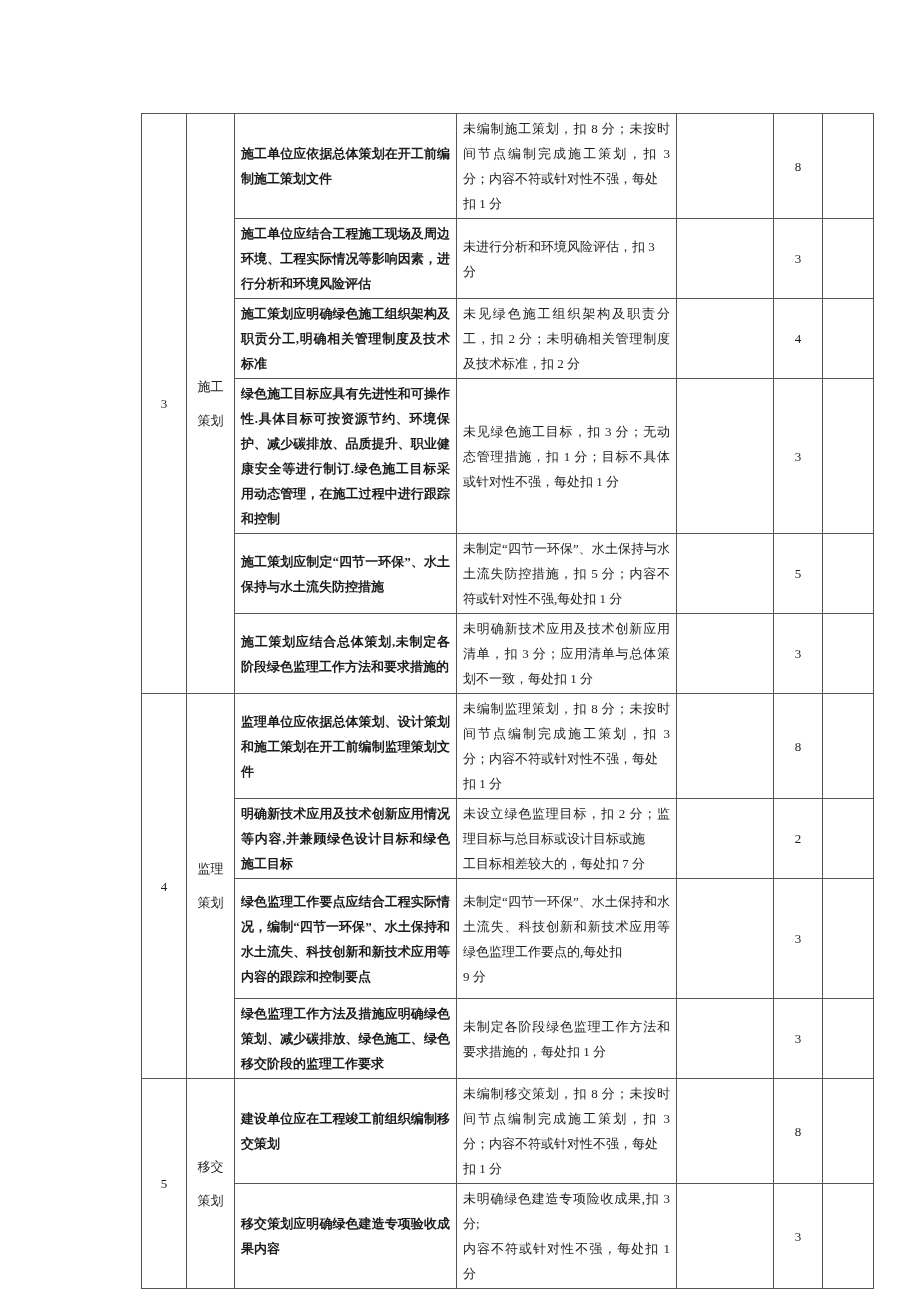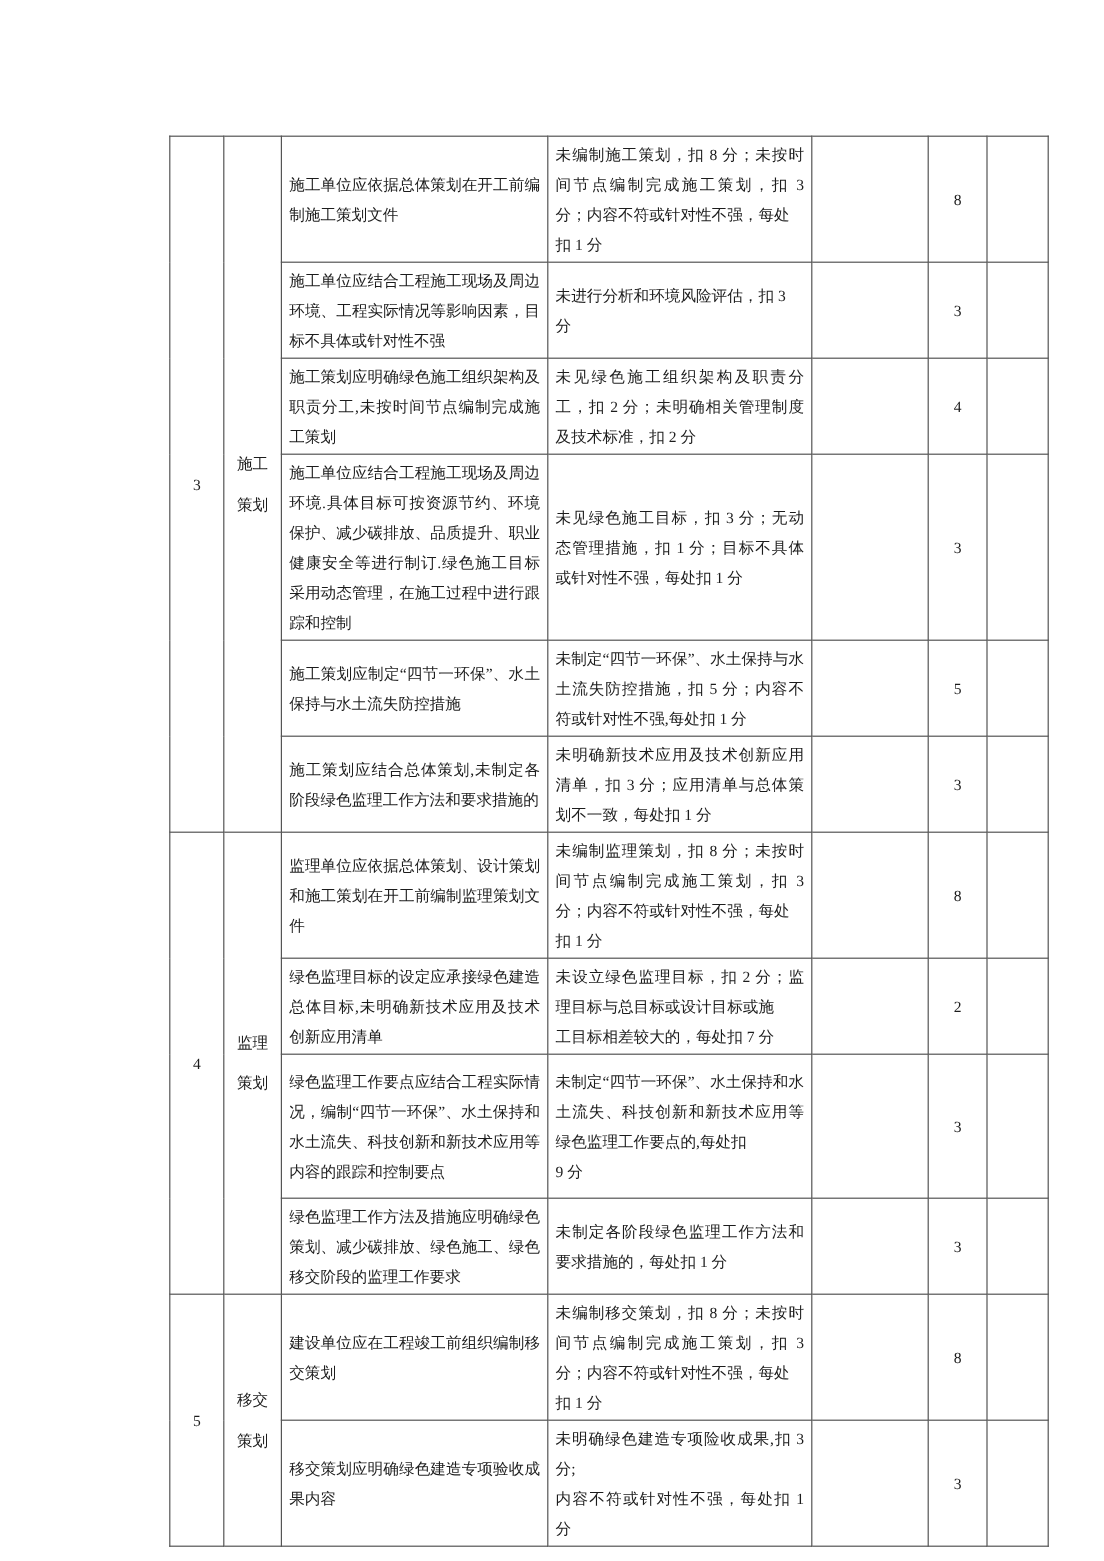--- a/index.html
+++ b/index.html
@@ -15,21 +15,21 @@
     border:1px solid #555;
     padding:2px 6px;
     vertical-align:middle;
     font-size:13px;
     line-height:25px;
     overflow:hidden;
   }
   td.num{ text-align:center; font-size:15px; padding:0 2px; }
   td.cat{ text-align:center; font-size:13.5px; padding:0 4px;font-family:Liberation Serif, serif; }
   td.cat .cat-line{ line-height:34px; }
-  td.req{ text-align:justify; }
+  td.req{ text-align:justify;font-weight:bold; }
   td.ded{ text-align:justify; white-space:pre-line; }
   td.blank{ }
   td.score{ text-align:center; font-size:15px; padding:0 2px; }
 </style>
 </head>
 <body>
 
 <table class="eval">
   <colgroup>
     <col style="width:45px">
@@ -49,36 +49,36 @@
       <div class="cat-line">策划</div>
     </td>
     <td class="req">施工单位应依据总体策划在开工前编制施工策划文件</td>
     <td class="ded">未编制施工策划，扣 8 分；未按时间节点编制完成施工策划，扣 3 分；内容不符或针对性不强，每处
 扣 1 分</td>
     <td class="blank"></td>
     <td class="score">8</td>
     <td class="blank"></td>
   </tr>
   <tr style="height:75px">
-    <td class="req">施工单位应结合工程施工现场及周边环境、工程实际情况等影响因素，目标不具体或针对性不强</td>
+    <td class="req">施工单位应结合工程施工现场及周边环境、工程实际情况等影响因素，进行分析和环境风险评估</td>
     <td class="ded">未进行分析和环境风险评估，扣 3
 分</td>
     <td class="blank"></td>
     <td class="score">3</td>
     <td class="blank"></td>
   </tr>
   <tr style="height:70px">
-    <td class="req">施工策划应明确绿色施工组织架构及职贡分工,未按时间节点编制完成施工策划</td>
+    <td class="req">施工策划应明确绿色施工组织架构及职贡分工,明确相关管理制度及技术标准</td>
     <td class="ded">未见绿色施工组织架构及职责分工，扣 2 分；未明确相关管理制度及技术标准，扣 2 分</td>
     <td class="blank"></td>
     <td class="score">4</td>
     <td class="blank"></td>
   </tr>
   <tr style="height:148px">
-    <td class="req">施工单位应结合工程施工现场及周边环境.具体目标可按资源节约、环境保护、减少碳排放、品质提升、职业健康安全等进行制订.绿色施工目标采用动态管理，在施工过程中进行跟踪和控制</td>
+    <td class="req">绿色施工目标应具有先进性和可操作性.具体目标可按资源节约、环境保护、减少碳排放、品质提升、职业健康安全等进行制订.绿色施工目标采用动态管理，在施工过程中进行跟踪和控制</td>
     <td class="ded">未见绿色施工目标，扣 3 分；无动态管理措施，扣 1 分；目标不具体或针对性不强，每处扣 1 分</td>
     <td class="blank"></td>
     <td class="score">3</td>
     <td class="blank"></td>
   </tr>
   <tr style="height:70px">
     <td class="req">施工策划应制定“四节一环保”、水土保持与水土流失防控措施</td>
     <td class="ded">未制定“四节一环保”、水土保持与水土流失防控措施，扣 5 分；内容不符或针对性不强,每处扣 1 分</td>
     <td class="blank"></td>
     <td class="score">5</td>
@@ -99,21 +99,21 @@
       <div class="cat-line">策划</div>
     </td>
     <td class="req">监理单位应依据总体策划、设计策划和施工策划在开工前编制监理策划文件</td>
     <td class="ded">未编制监理策划，扣 8 分；未按时间节点编制完成施工策划，扣 3 分；内容不符或针对性不强，每处
 扣 1 分</td>
     <td class="blank"></td>
     <td class="score">8</td>
     <td class="blank"></td>
   </tr>
   <tr style="height:74px">
-    <td class="req">绿色监理目标的设定应承接绿色建造总体目标,未明确新技术应用及技术创新应用清单</td>
+    <td class="req">明确新技术应用及技术创新应用情况等内容,并兼顾绿色设计目标和绿色施工目标</td>
     <td class="ded">未设立绿色监理目标，扣 2 分；监理目标与总目标或设计目标或施
 工目标相差较大的，每处扣 7 分</td>
     <td class="blank"></td>
     <td class="score">2</td>
     <td class="blank"></td>
   </tr>
   <tr style="height:120px">
     <td class="req">绿色监理工作要点应结合工程实际情况，编制“四节一环保”、水土保持和水土流失、科技创新和新技术应用等内容的跟踪和控制要点</td>
     <td class="ded">未制定“四节一环保”、水土保持和水土流失、科技创新和新技术应用等绿色监理工作要点的,每处扣
 9 分</td>

